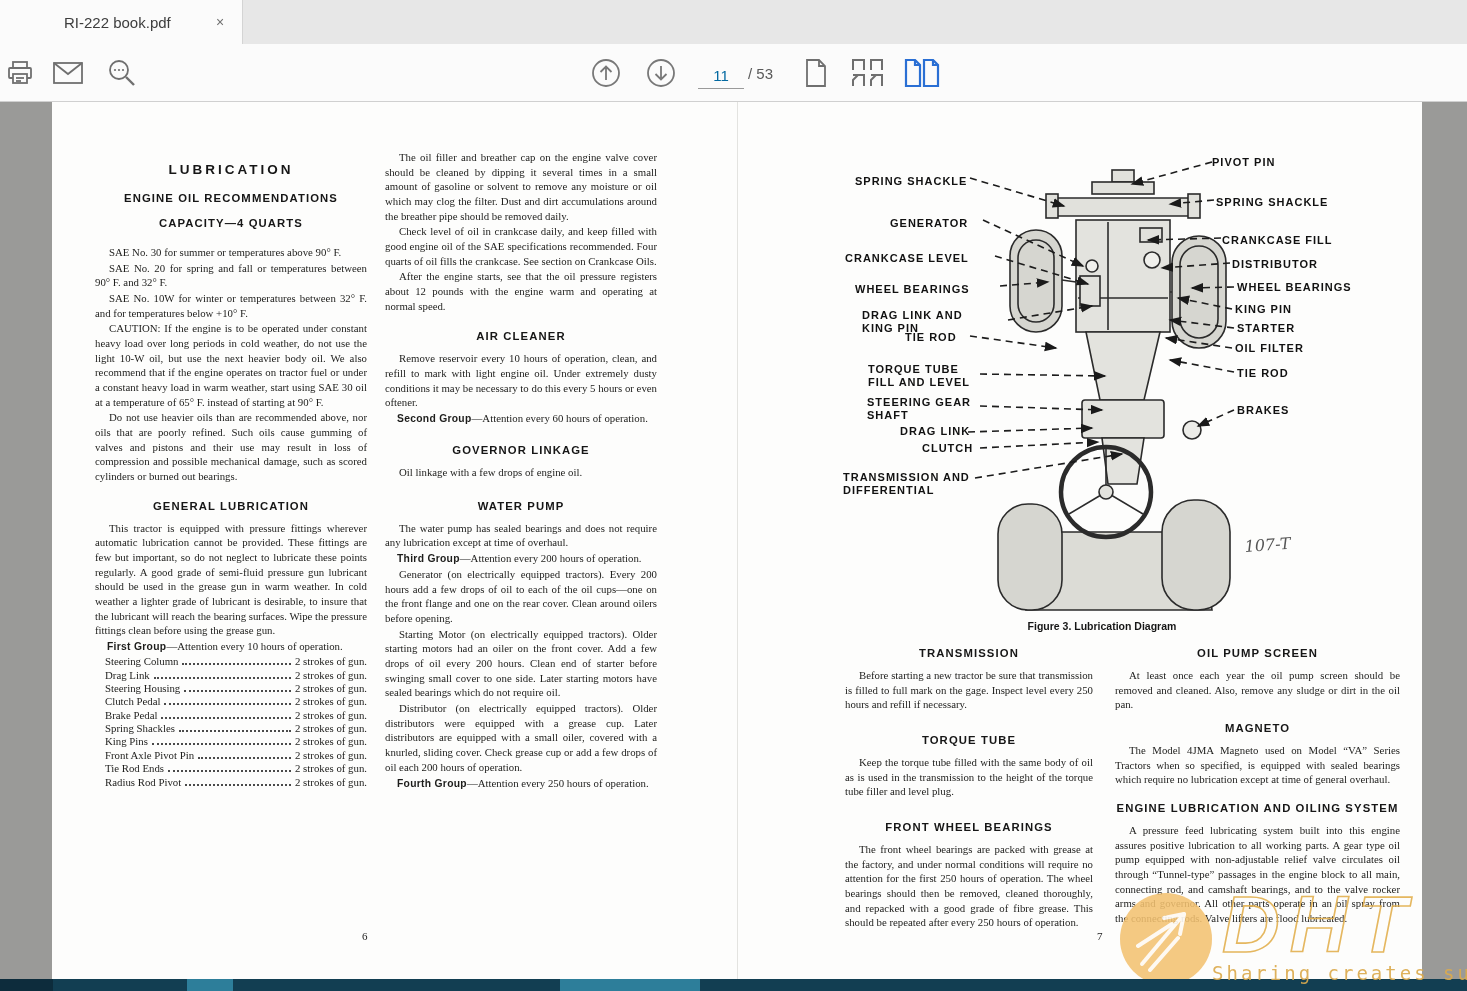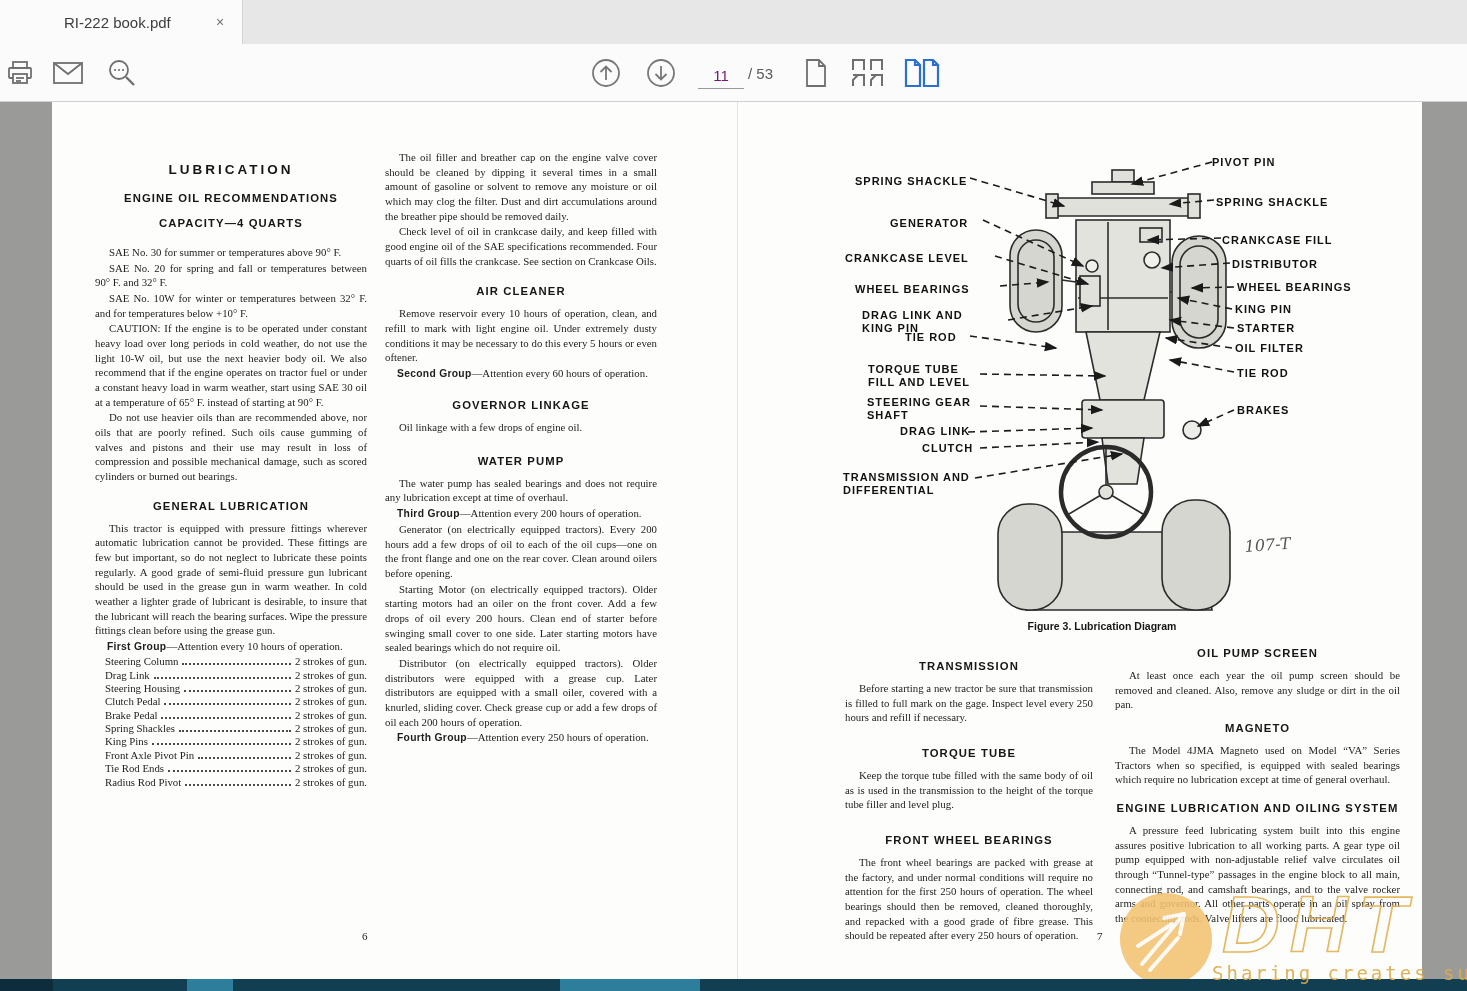--- a/index.html
+++ b/index.html
@@ -16,21 +16,21 @@
              font-size:14px;line-height:20px;text-align:center;cursor:default;}
 
   
   .toolbar{position:absolute;left:0;top:44px;width:1467px;height:57px;background:#fbfbfb;
            border-bottom:1px solid #d0d0d0;}
   .tool{position:absolute;top:13px;width:32px;height:32px;display:flex;align-items:center;
         justify-content:center;color:#6f6f6f;}
   .tool svg{display:block;}
   .pageinput{position:absolute;left:698px;top:18px;width:42px;height:24px;border:none;
              border-bottom:1px solid #9a9a9a;background:transparent;text-align:center;
-             font-size:15px;color:#701a75;font-family:"Liberation Sans",sans-serif;}
+             font-size:15px;color:#0369a1;font-family:"Liberation Sans",sans-serif;}
   .pagetotal{position:absolute;left:748px;top:21px;font-size:15px;color:#5a5a5a;}
 
   
   .docarea{position:absolute;left:0;top:102px;width:1467px;height:877px;background:#9a9a98;}
   .spread{position:absolute;left:52px;top:0;width:1370px;height:877px;background:#fdfdfc;}
   .pagedivider{position:absolute;left:685px;top:0;width:1px;height:877px;background:#e3e3e0;}
 
   
   .col{position:absolute;color:#1d1d1b;}
   .p{margin:0 0 1px 0;text-indent:14px;text-align:justify;font-size:10.8px;line-height:1.36;
@@ -221,20 +221,21 @@
       <div class="dotrow">
           <span>Radius Rod Pivot</span>
           <span class="leader"></span>
           <span>2 strokes of gun.</span>
         </div>
     </div>
 
     <div class="col" style="left:333px;top:48px;width:272px;">
       <p class="p">The oil filler and breather cap on the engine valve cover should be cleaned by dipping it several times in a small amount of gasoline or solvent to remove any moisture or oil which may clog the filter. Dust and dirt accumulations around the breather pipe should be removed daily.</p>
       <p class="p">Check level of oil in crankcase daily, and keep filled with good engine oil of the SAE specifications recommended. Four quarts of oil fills the crankcase. See section on Crankcase Oils.</p>
+      <p class="p">After the engine starts, see that the oil pressure registers about 12 pounds with the engine warm and operating at normal speed.</p>
       <div class="h" style="margin-top:17px">AIR CLEANER</div>
       <p class="p">Remove reservoir every 10 hours of operation, clean, and refill to mark with light engine oil. Under extremely dusty conditions it may be necessary to do this every 5 hours or even oftener.</p>
       <p class="groupline"><b>Second Group</b><span>—Attention every 60 hours of operation.</span></p>
       <div class="h" style="margin-top:18px">GOVERNOR LINKAGE</div>
       <p class="p">Oil linkage with a few drops of engine oil.</p>
       <div class="h" style="margin-top:20px">WATER PUMP</div>
       <p class="p">The water pump has sealed bearings and does not require any lubrication except at time of overhaul.</p>
       <p class="groupline"><b>Third Group</b><span>—Attention every 200 hours of operation.</span></p>
       <p class="p">Generator (on electrically equipped tractors). Every 200 hours add a few drops of oil to each of the oil cups—one on the front flange and one on the rear cover. Clean around oilers before opening.</p>
       <p class="p">Starting Motor (on electrically equipped tractors). Older starting motors had an oiler on the front cover. Add a few drops of oil every 200 hours. Clean end of starter before swinging small cover to one side. Later starting motors have sealed bearings which do not require oil.</p>
@@ -333,21 +334,21 @@
         <text x="397" y="184">STARTER</text>
         <text x="395" y="204">OIL FILTER</text>
         <text x="397" y="229">TIE ROD</text>
         <text x="397" y="266">BRAKES</text>
         <text x="405" y="404" style="font-family:'DejaVu Serif',serif;font-style:italic;font-weight:400;font-size:16px;fill:#555;letter-spacing:0;" transform="rotate(-4 405 404)">107-T</text>
       </g>
     </svg>
 
     <div class="caption">Figure 3.  Lubrication Diagram</div>
 
-    <div class="col" style="left:793px;top:558px;width:248px;">
+    <div class="col" style="left:793px;top:545px;width:248px;">
       <div class="h" style="margin-top:0">TRANSMISSION</div>
       <p class="p">Before starting a new tractor be sure that transmission is filled to full mark on the gage. Inspect level every 250 hours and refill if necessary.</p>
       <div class="h" style="margin-top:22px">TORQUE TUBE</div>
       <p class="p">Keep the torque tube filled with the same body of oil as is used in the transmission to the height of the torque tube filler and level plug.</p>
       <div class="h" style="margin-top:22px">FRONT WHEEL BEARINGS</div>
       <p class="p">The front wheel bearings are packed with grease at the factory, and under normal conditions will require no attention for the first 250 hours of operation. The wheel bearings should then be removed, cleaned thoroughly, and repacked with a good grade of fibre grease. This should be repeated after every 250 hours of operation.</p>
     </div>
 
     <div class="col" style="left:1063px;top:545px;width:285px;">
       <div class="h" style="margin-top:0">OIL PUMP SCREEN</div>

